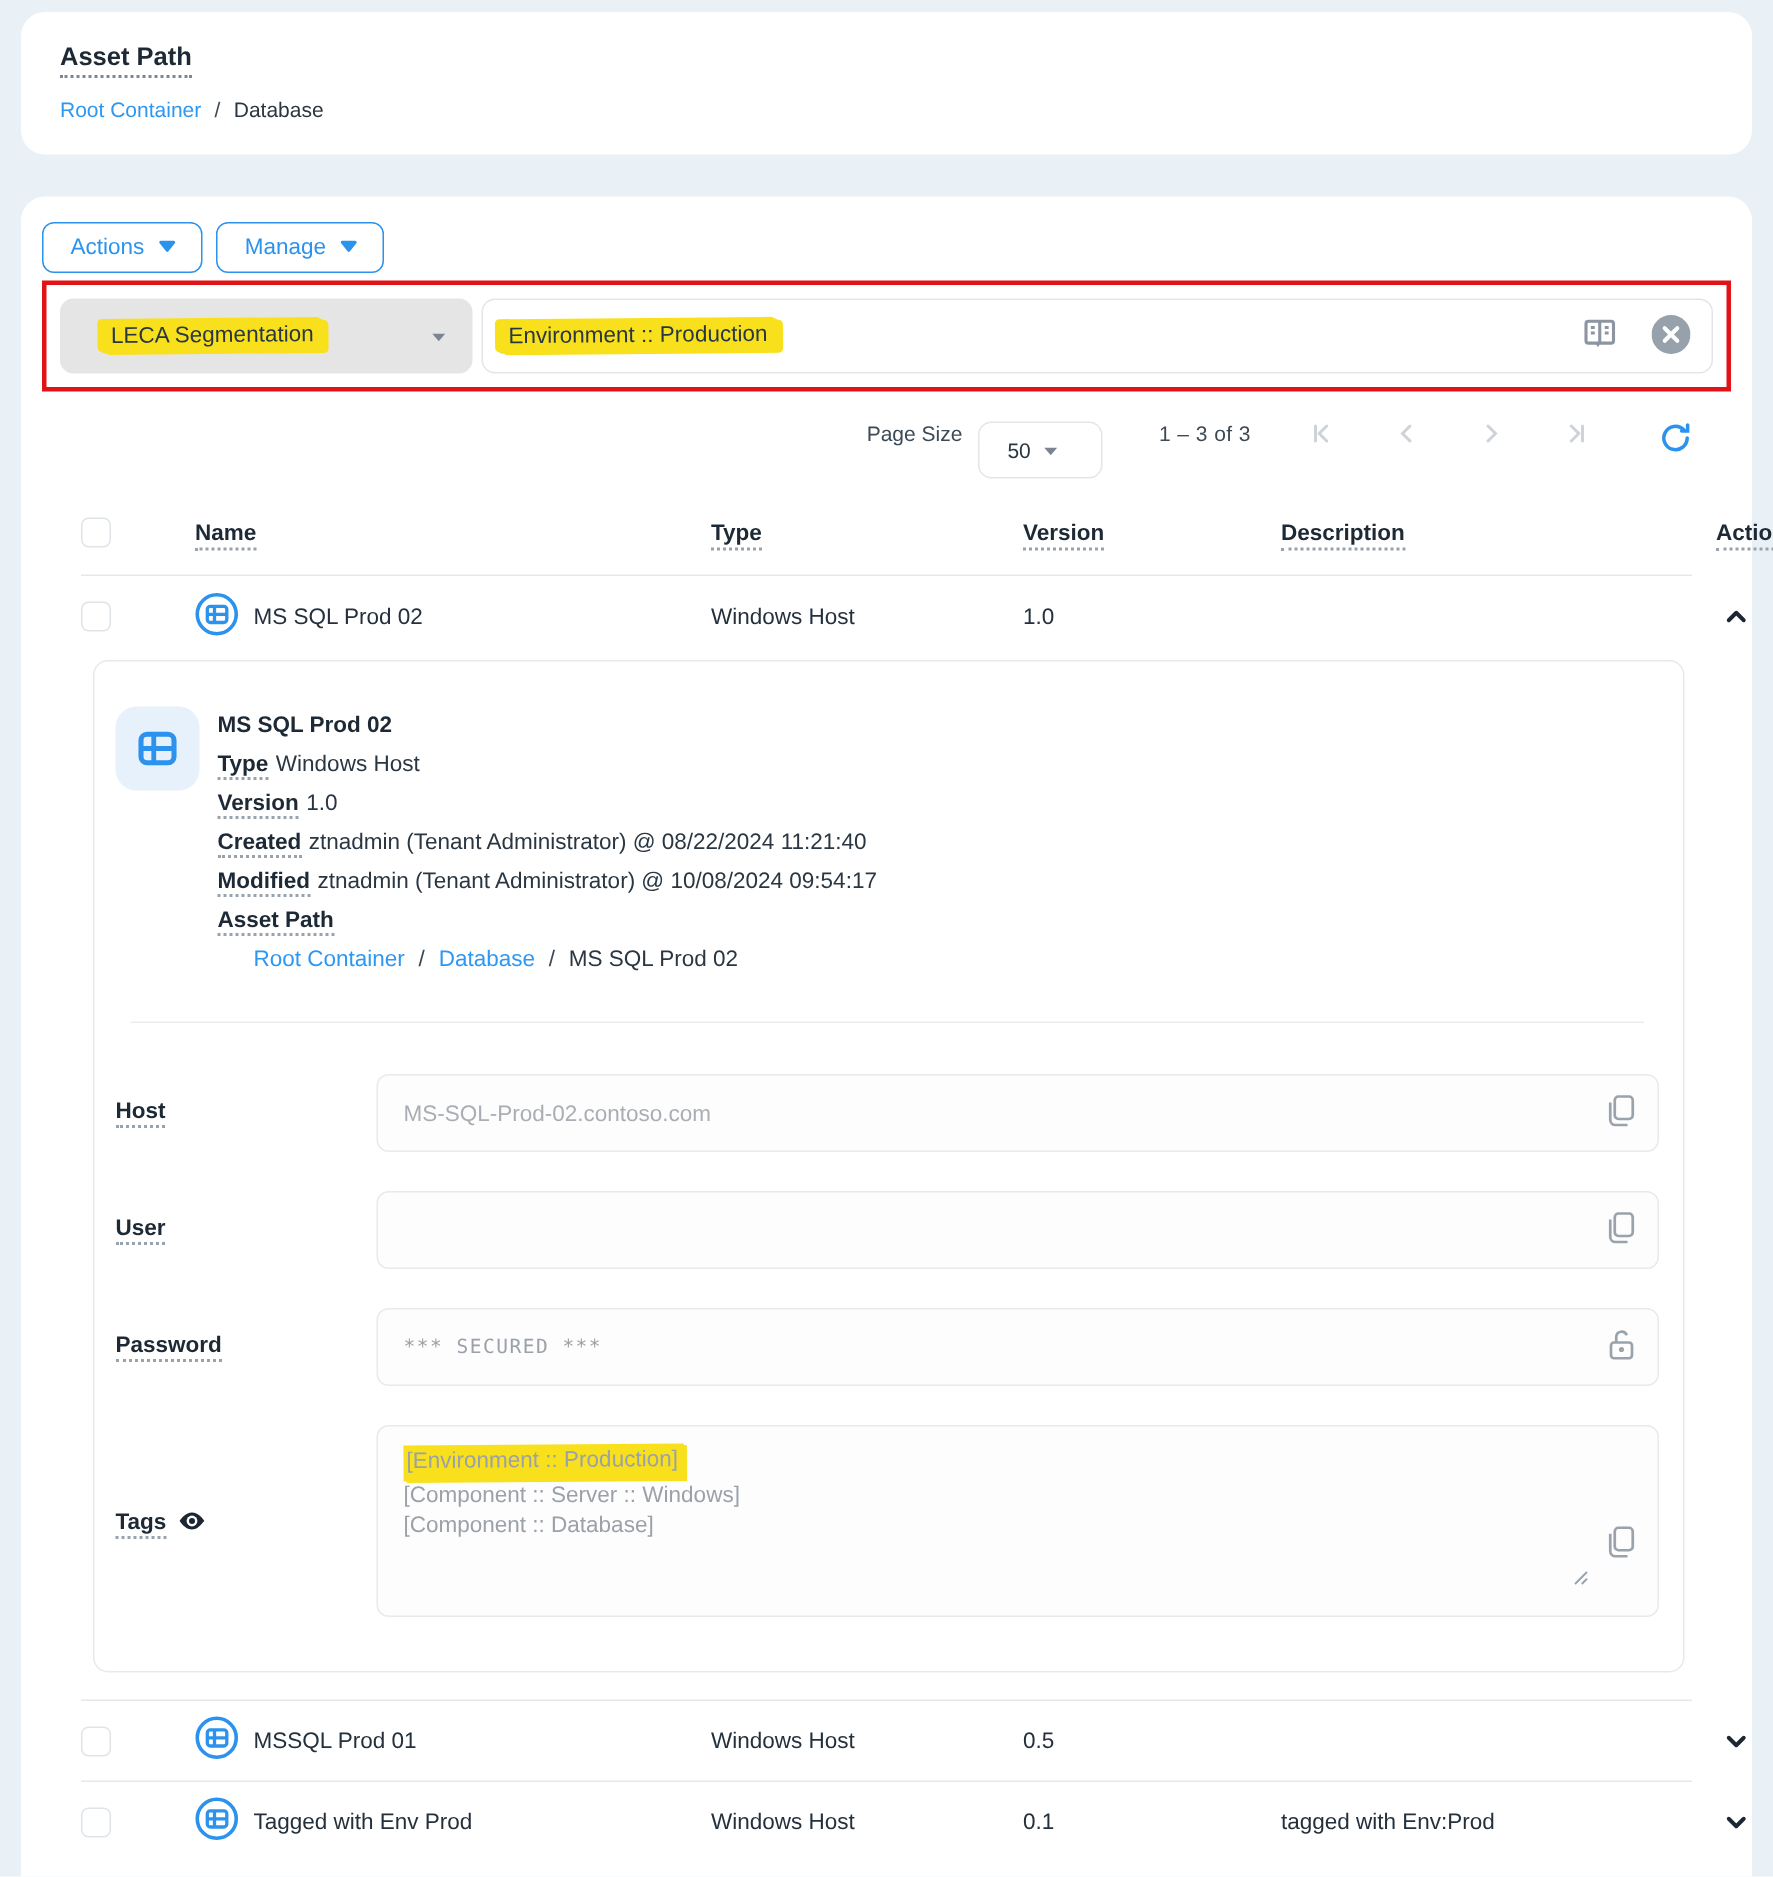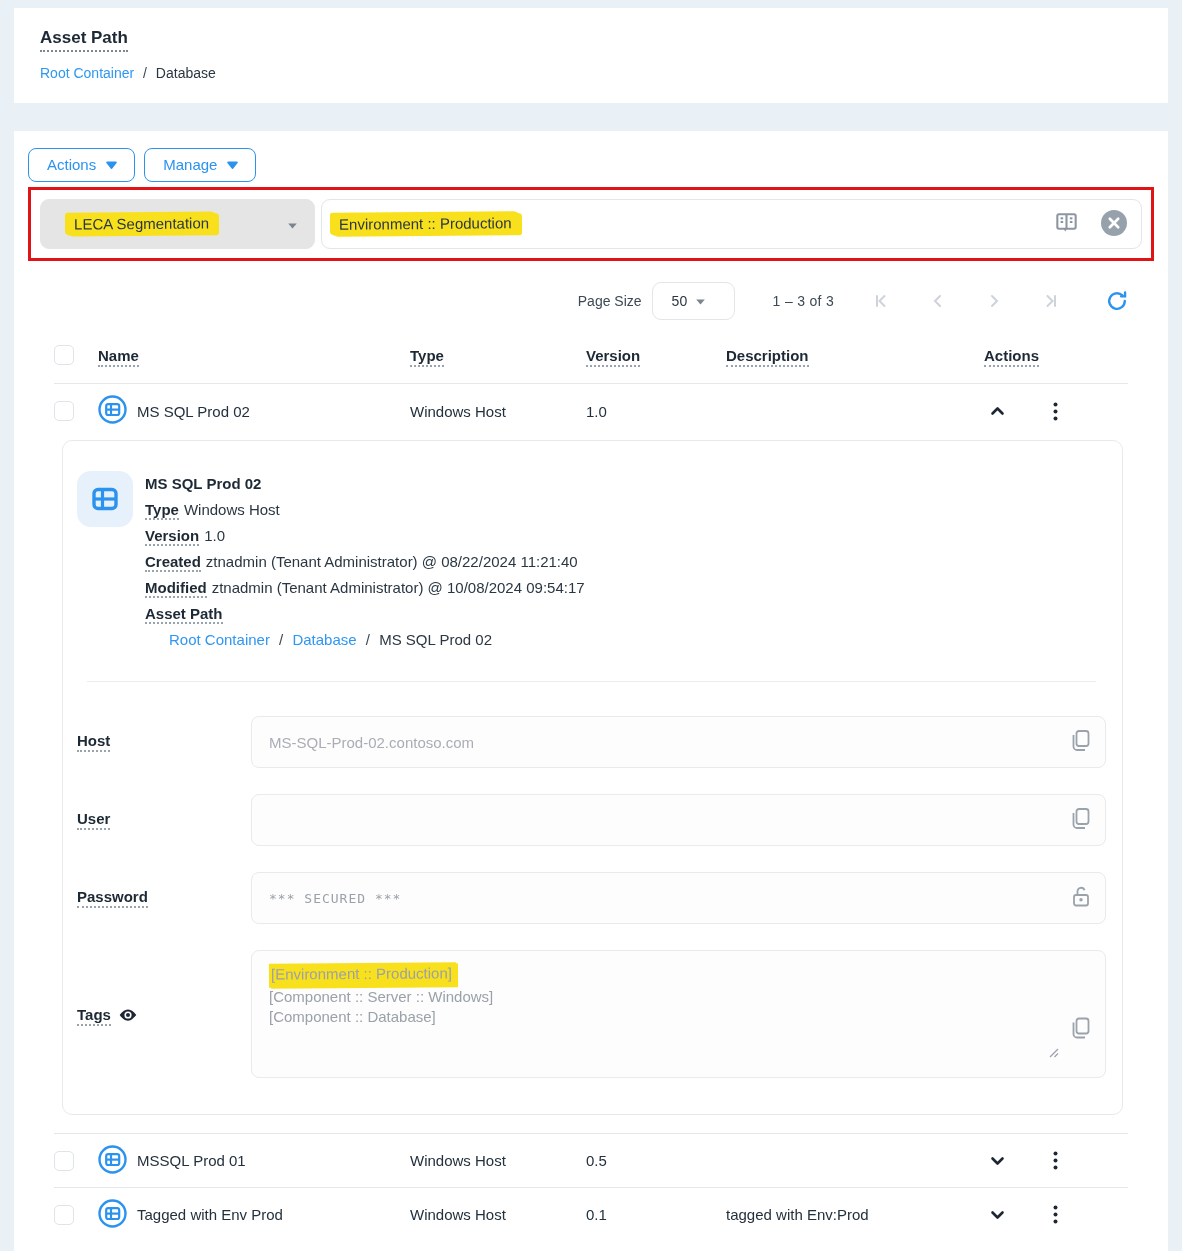--- a/index.html
+++ b/index.html
@@ -4,21 +4,21 @@
 <style>
   * { box-sizing: border-box; margin: 0; padding: 0; }
   html,body { width:1182px; }
   body {
     height:1251px;
     background:#e9f1f6;
     font-family:"Liberation Sans", sans-serif;
     color:#24313d;
     font-size:15px;
   }
-  .card { background:#fff; border-radius:1px; }
+  .card { background:#fff; border-radius:16px; }
 
   
   .top-card { margin:8px 14px 0 14px; padding:20px 26px 22px 26px; }
   .page-title {
     display:inline-block; font-size:17px; font-weight:bold; color:#1d2935;
     border-bottom:2px dotted #7b8894; padding-bottom:2px;
   }
   .breadcrumb { margin-top:13px; font-size:14px; color:#2a3742; }
   .crumb-link { color:#2e97f2; cursor:pointer; }
   .crumb-sep { color:#3a4754; margin:0 5px; }
@@ -56,39 +56,40 @@
   .highlight {
     background:#f8e11c; color:#2a3742; display:inline-block;
     padding:2px 7px 3px 7px; border-radius:3px; transform:rotate(-0.5deg);
     box-shadow:3px 1px 0 #f8e11c, -2px -1px 0 #f8e11c;
   }
   .icon-btn { background:none; border:none; cursor:pointer; display:inline-flex; align-items:center; }
   .book-btn { margin-right:22px; }
 
   
   .pagination-row {
-    display:flex; align-items:center; justify-content:flex-end;
+    display:flex; justify-content:flex-end;
     margin:20px 26px 0 26px; height:40px; font-size:14px; color:#3c4a56;
   }
   .page-size-select {
     width:83px; height:38px; margin-left:10px;
     border:1px solid #e3e5e8; border-radius:9px; background:#fff;
     display:flex; align-items:center; justify-content:space-between;
     padding:0 28px 0 19px; cursor:pointer; font-size:14px; color:#2a3742;
   }
   .range-text { margin-left:38px; letter-spacing:0.3px; }
   .pg-nav { margin-left:40px; cursor:default; display:inline-flex; }
   .refresh-btn { margin-left:48px; cursor:pointer; }
 
   
   .table { margin:8px 26px 0 26px; }
   .thead, .trow {
     display:grid;
     grid-template-columns:44px 312px 176px 140px 258px 1fr;
     align-items:center;
+    gap:32px;
   }
   .thead { padding:16px 0 18px 0; border-bottom:1px solid #e5e8eb; }
   .th { font-weight:bold; color:#1d2935; }
   .th span, .dotted { border-bottom:2px dotted #97a3ad; padding-bottom:1px; }
   .trow { min-height:54px; }
   .trow.bordered { border-top:1px solid #e5e8eb; }
   .checkbox {
     width:20px; height:20px; border:1.5px solid #dfe4e8; border-radius:5px;
     background:#fff; cursor:pointer;
   }

